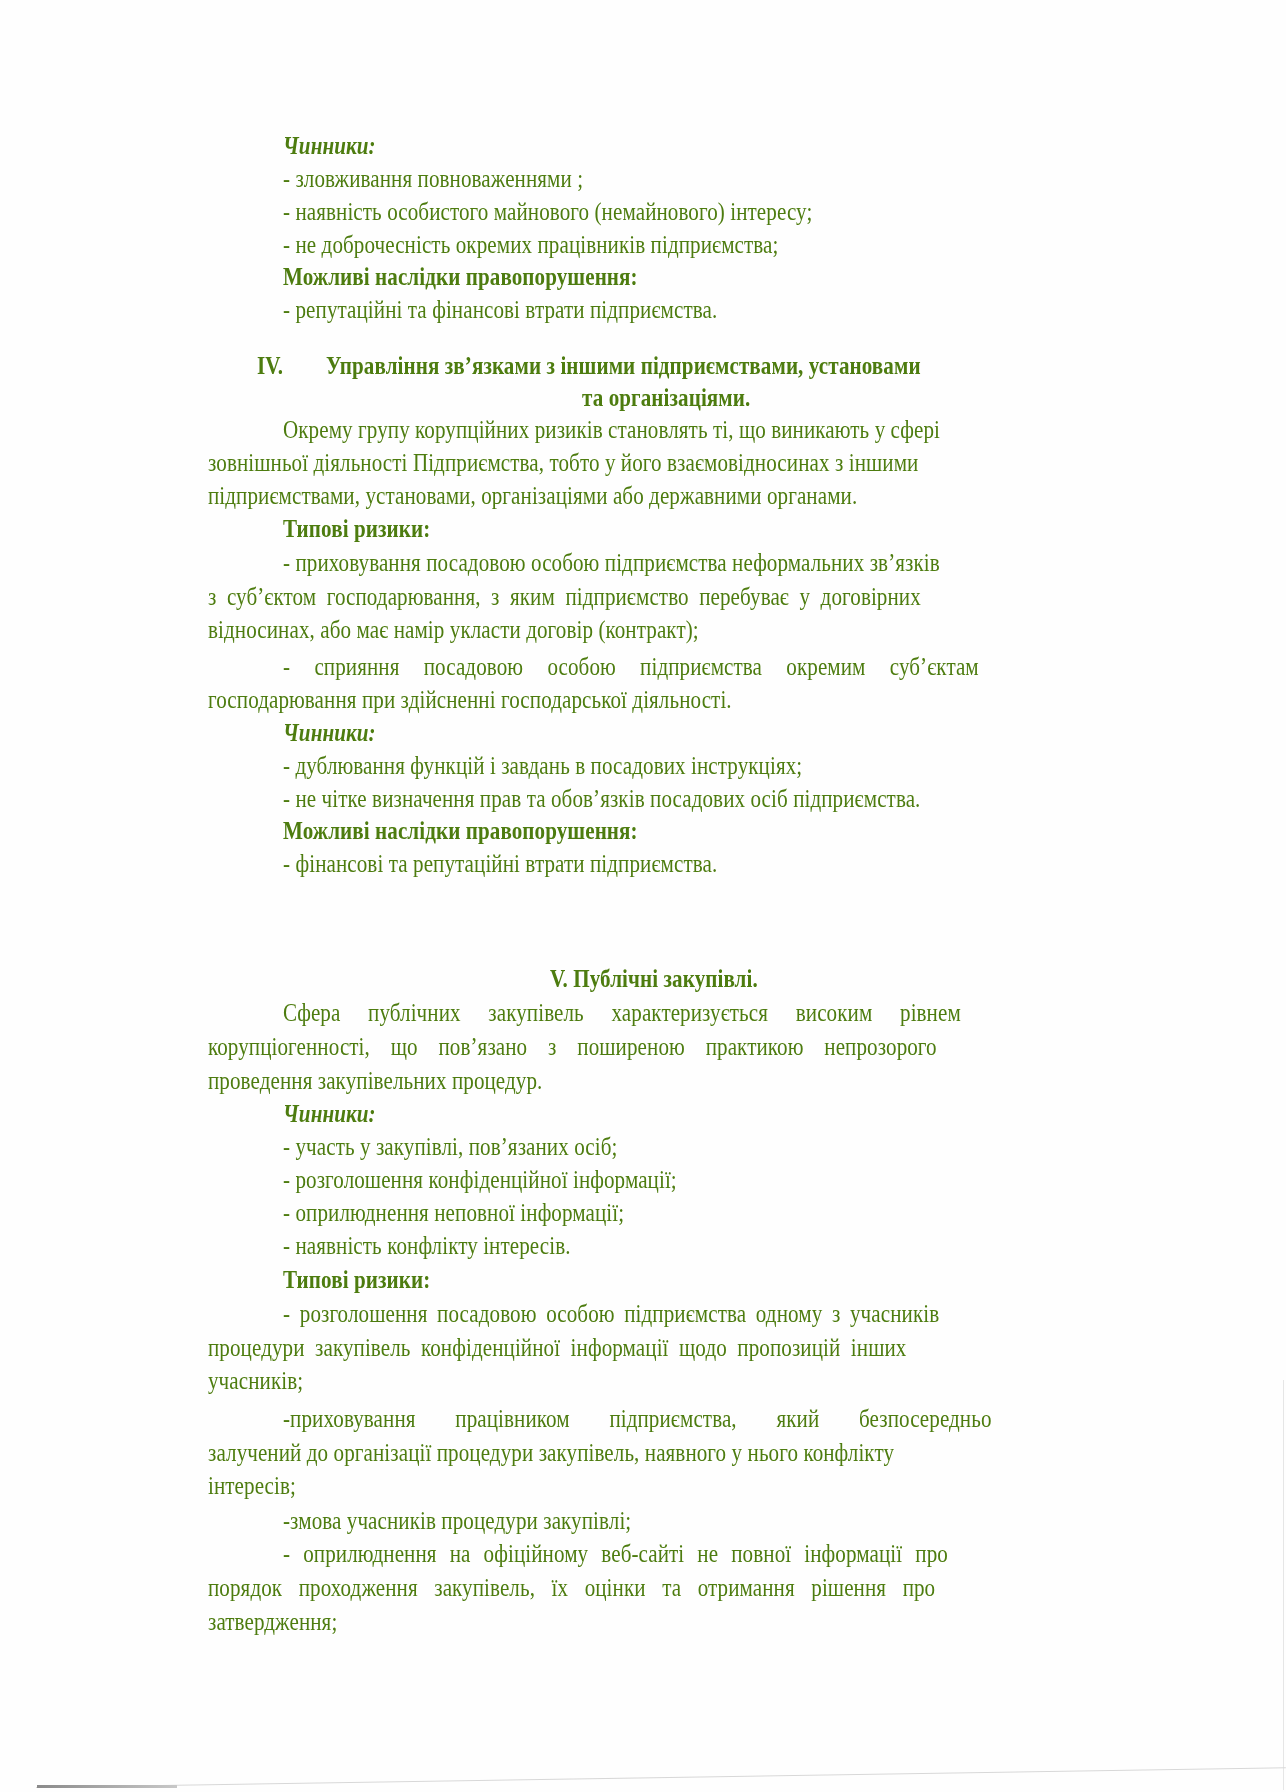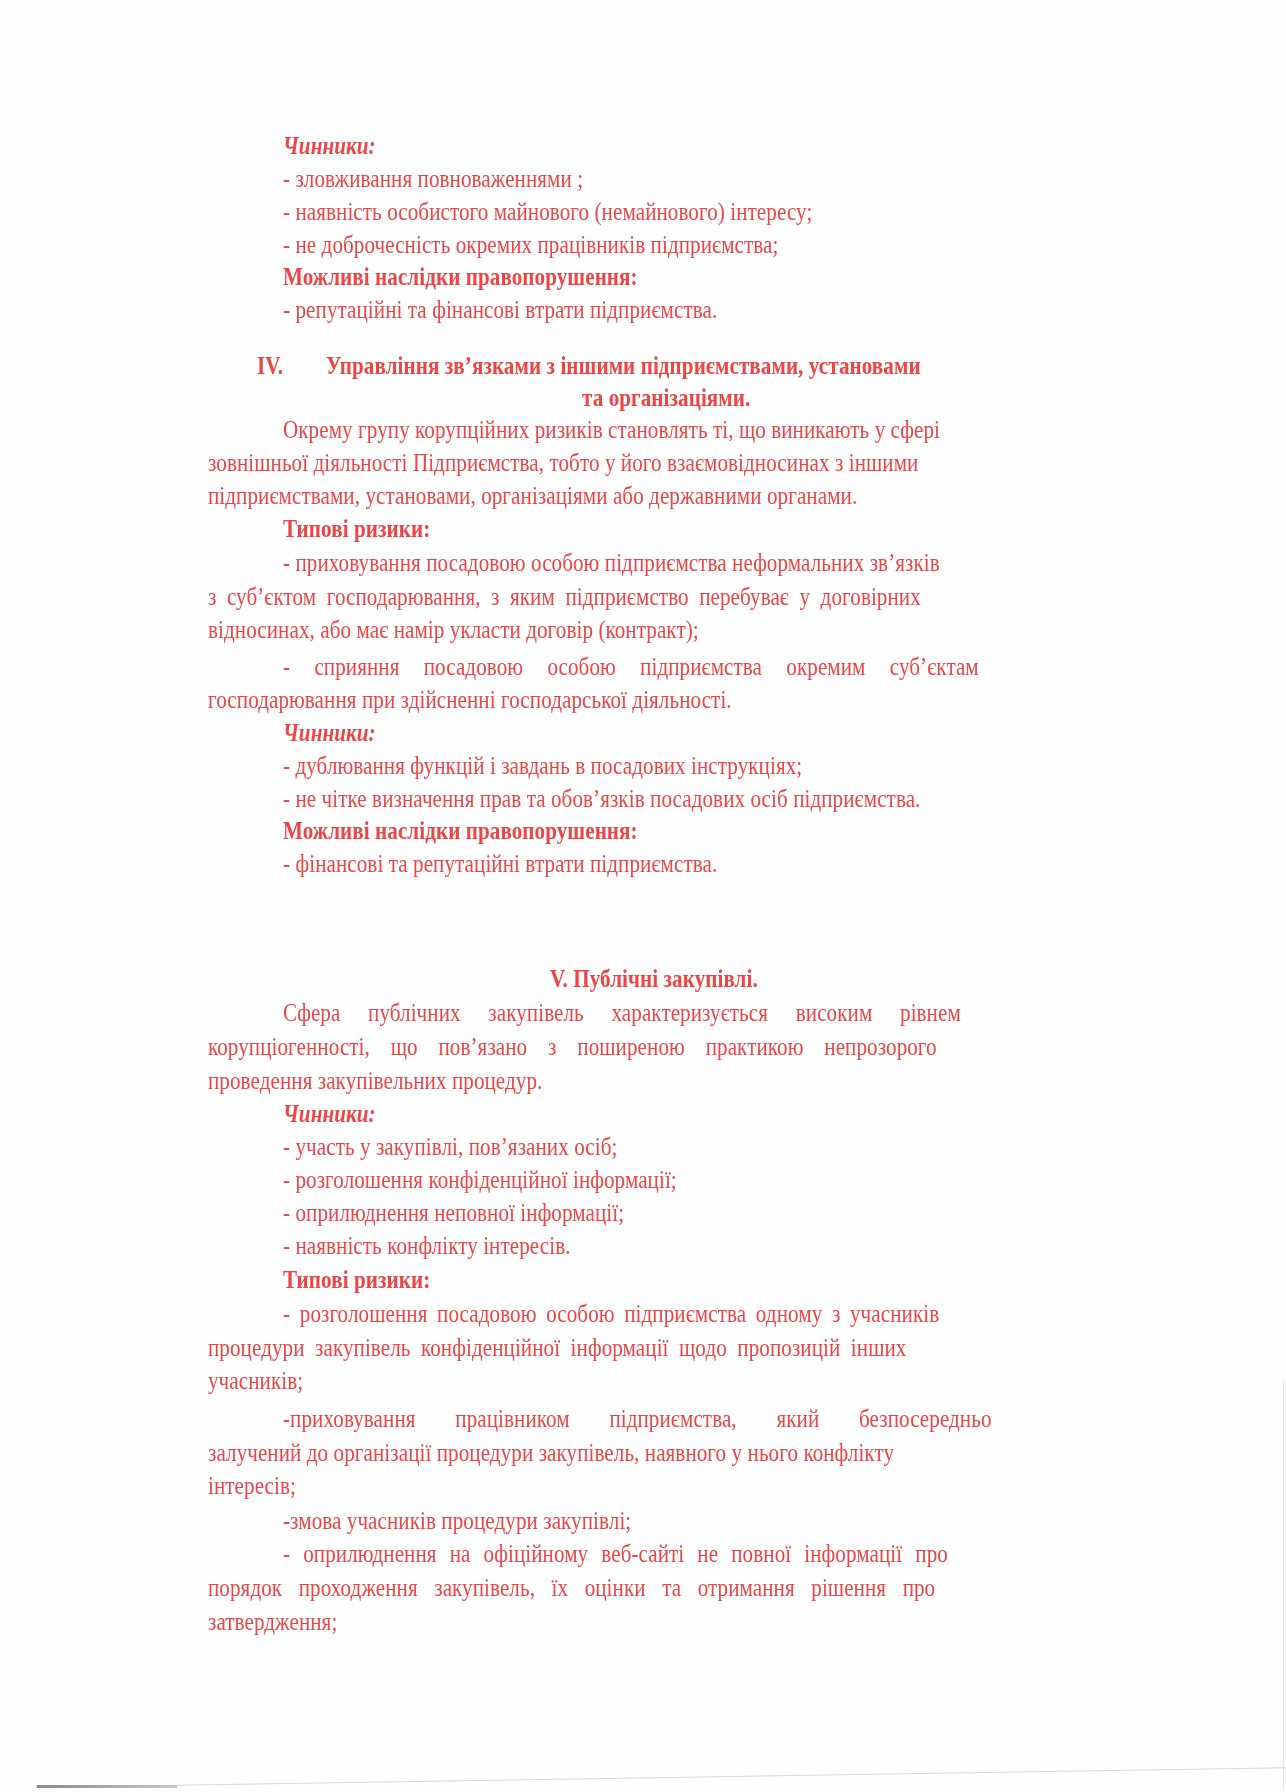--- a/index.html
+++ b/index.html
@@ -1,21 +1,21 @@
 <!DOCTYPE html>
 <html><head>
 <meta charset="utf-8">
 <style>
   html, body { margin: 0; padding: 0; background: #ffffff; }
   body { width: 1286px; height: 1792px; position: relative; overflow: hidden; }
   .page {
     position: absolute; left: 0; top: 0; width: 1286px; height: 1792px;
     background: #fefefe;
     font-family: "Liberation Serif", serif;
-    color: #ef4444;
+    color: #4d7c0f;
   }
   .line {
     position: absolute;
     left: 208px;
     width: 840px;
     font-size: 24.5px;
     line-height: 32px;
     white-space: nowrap;
     transform-origin: left top;
     transform: scaleX(0.86);

